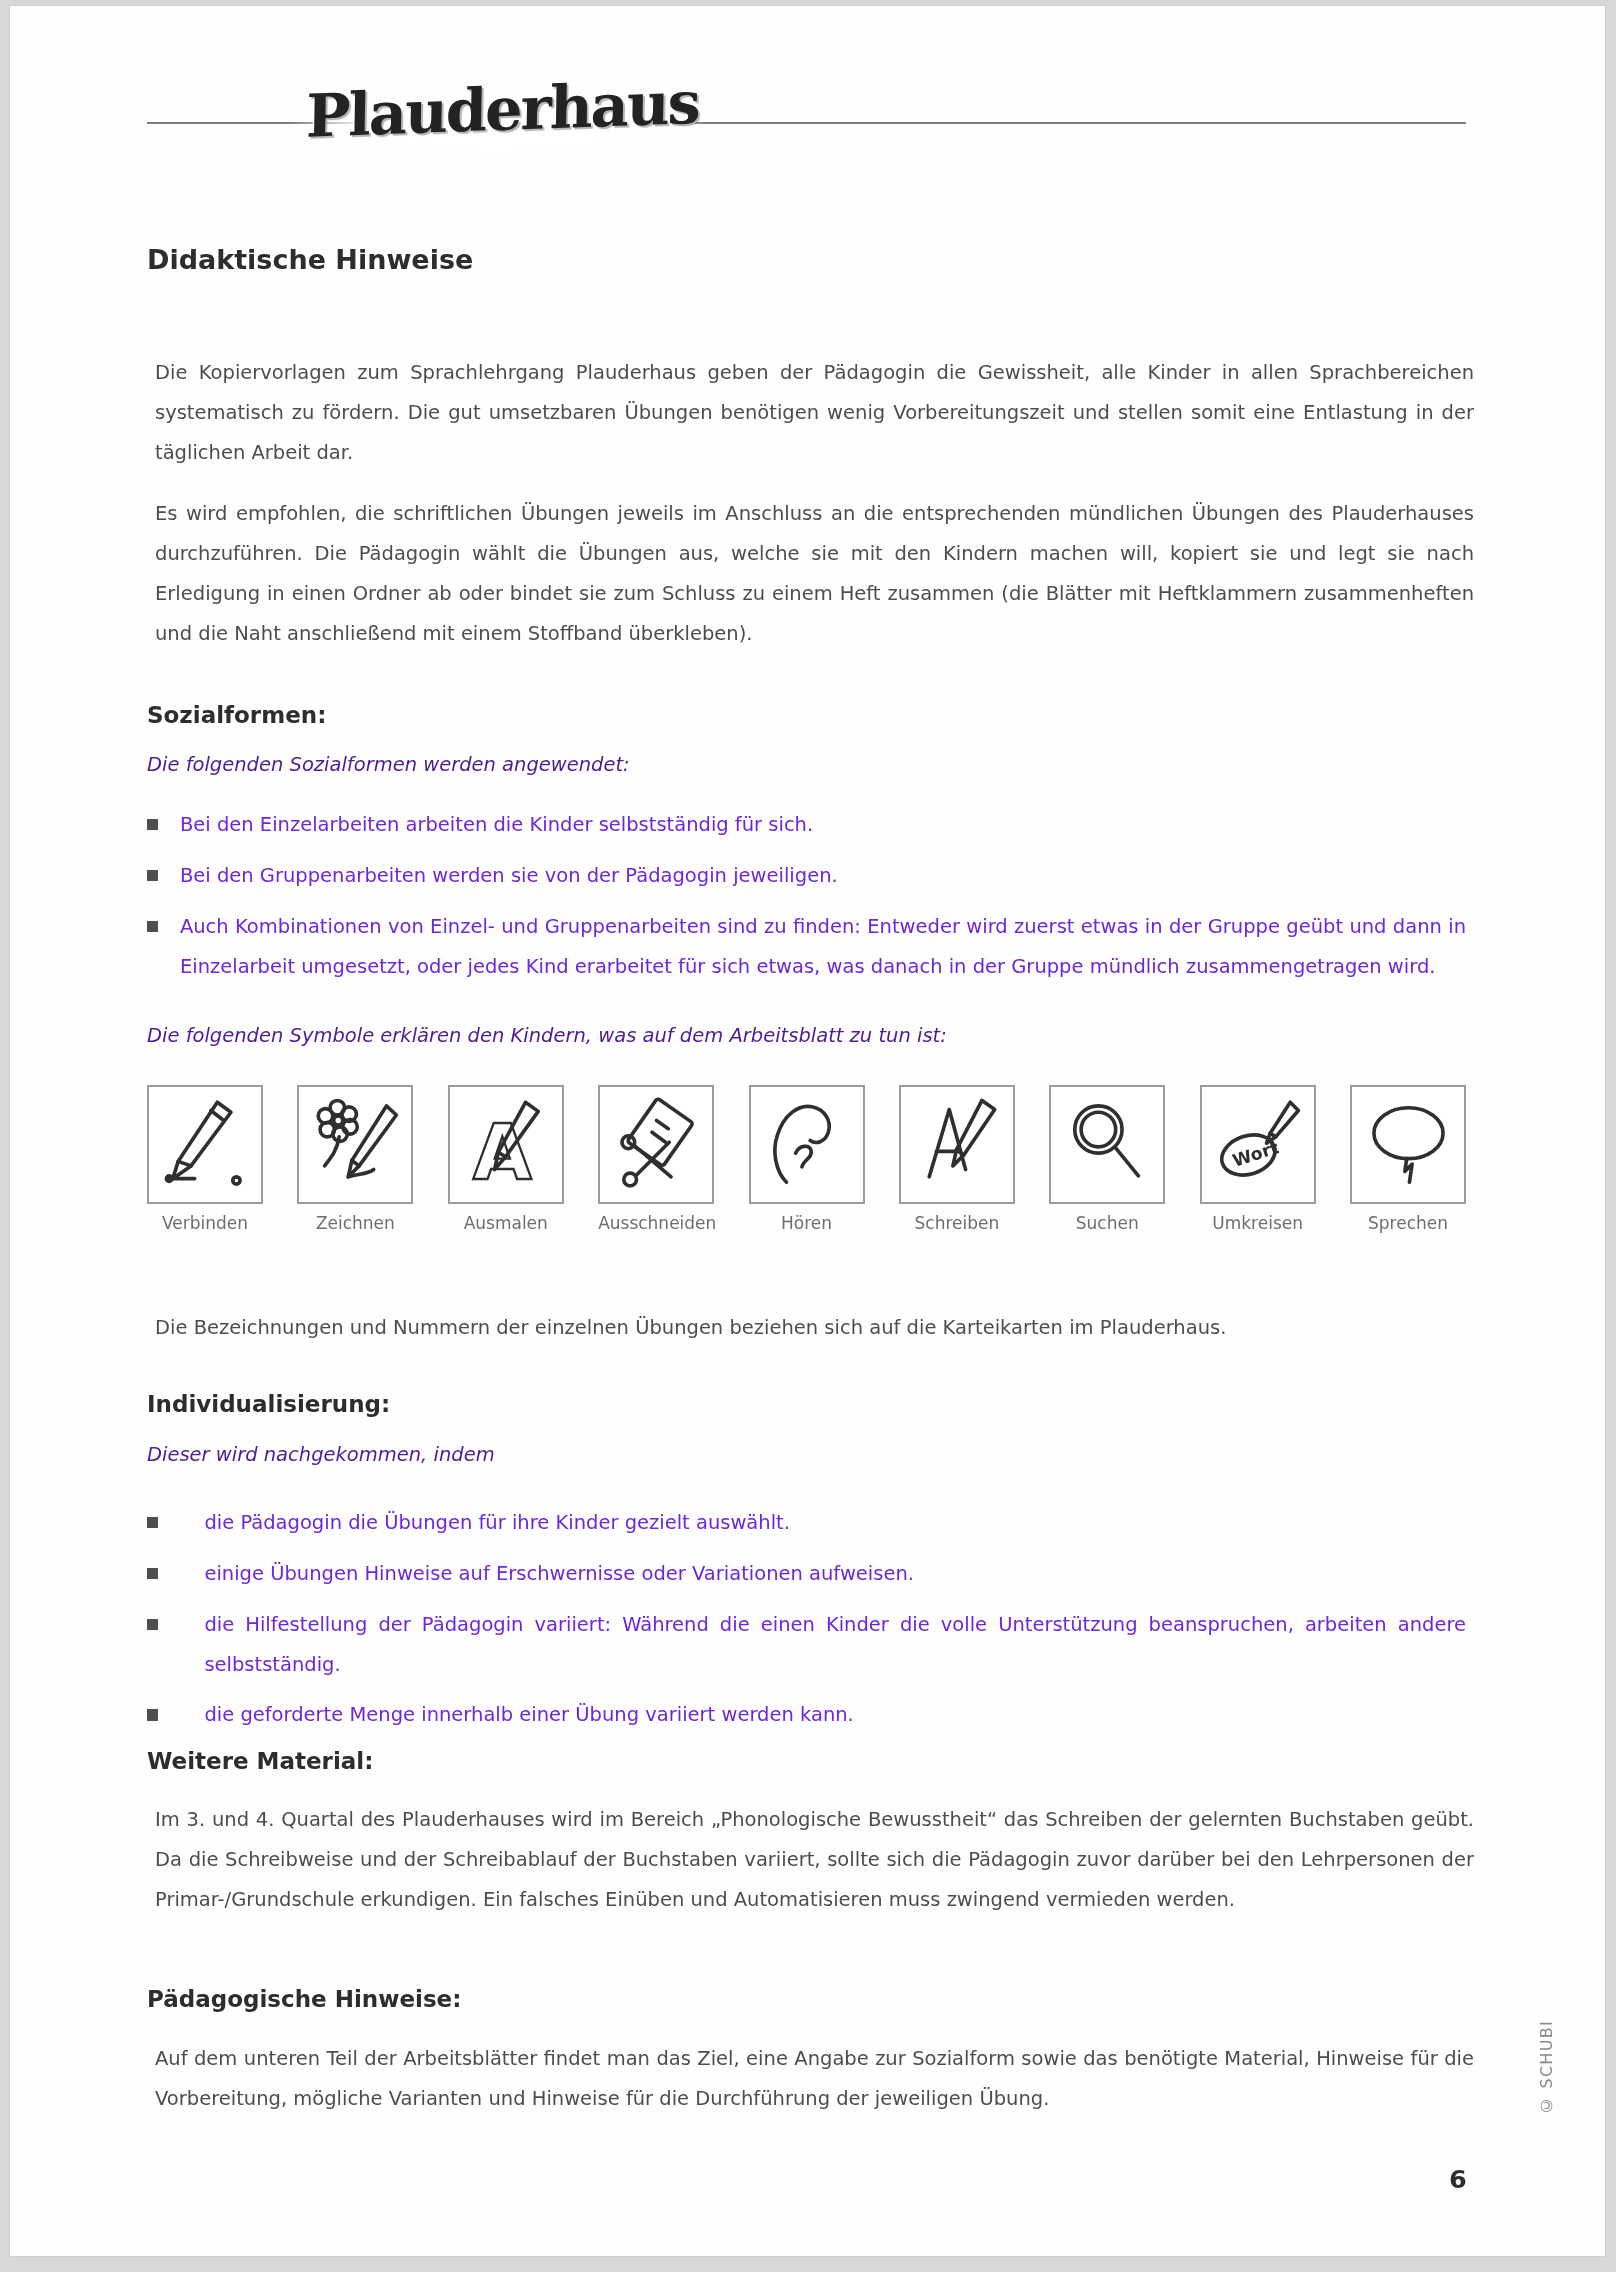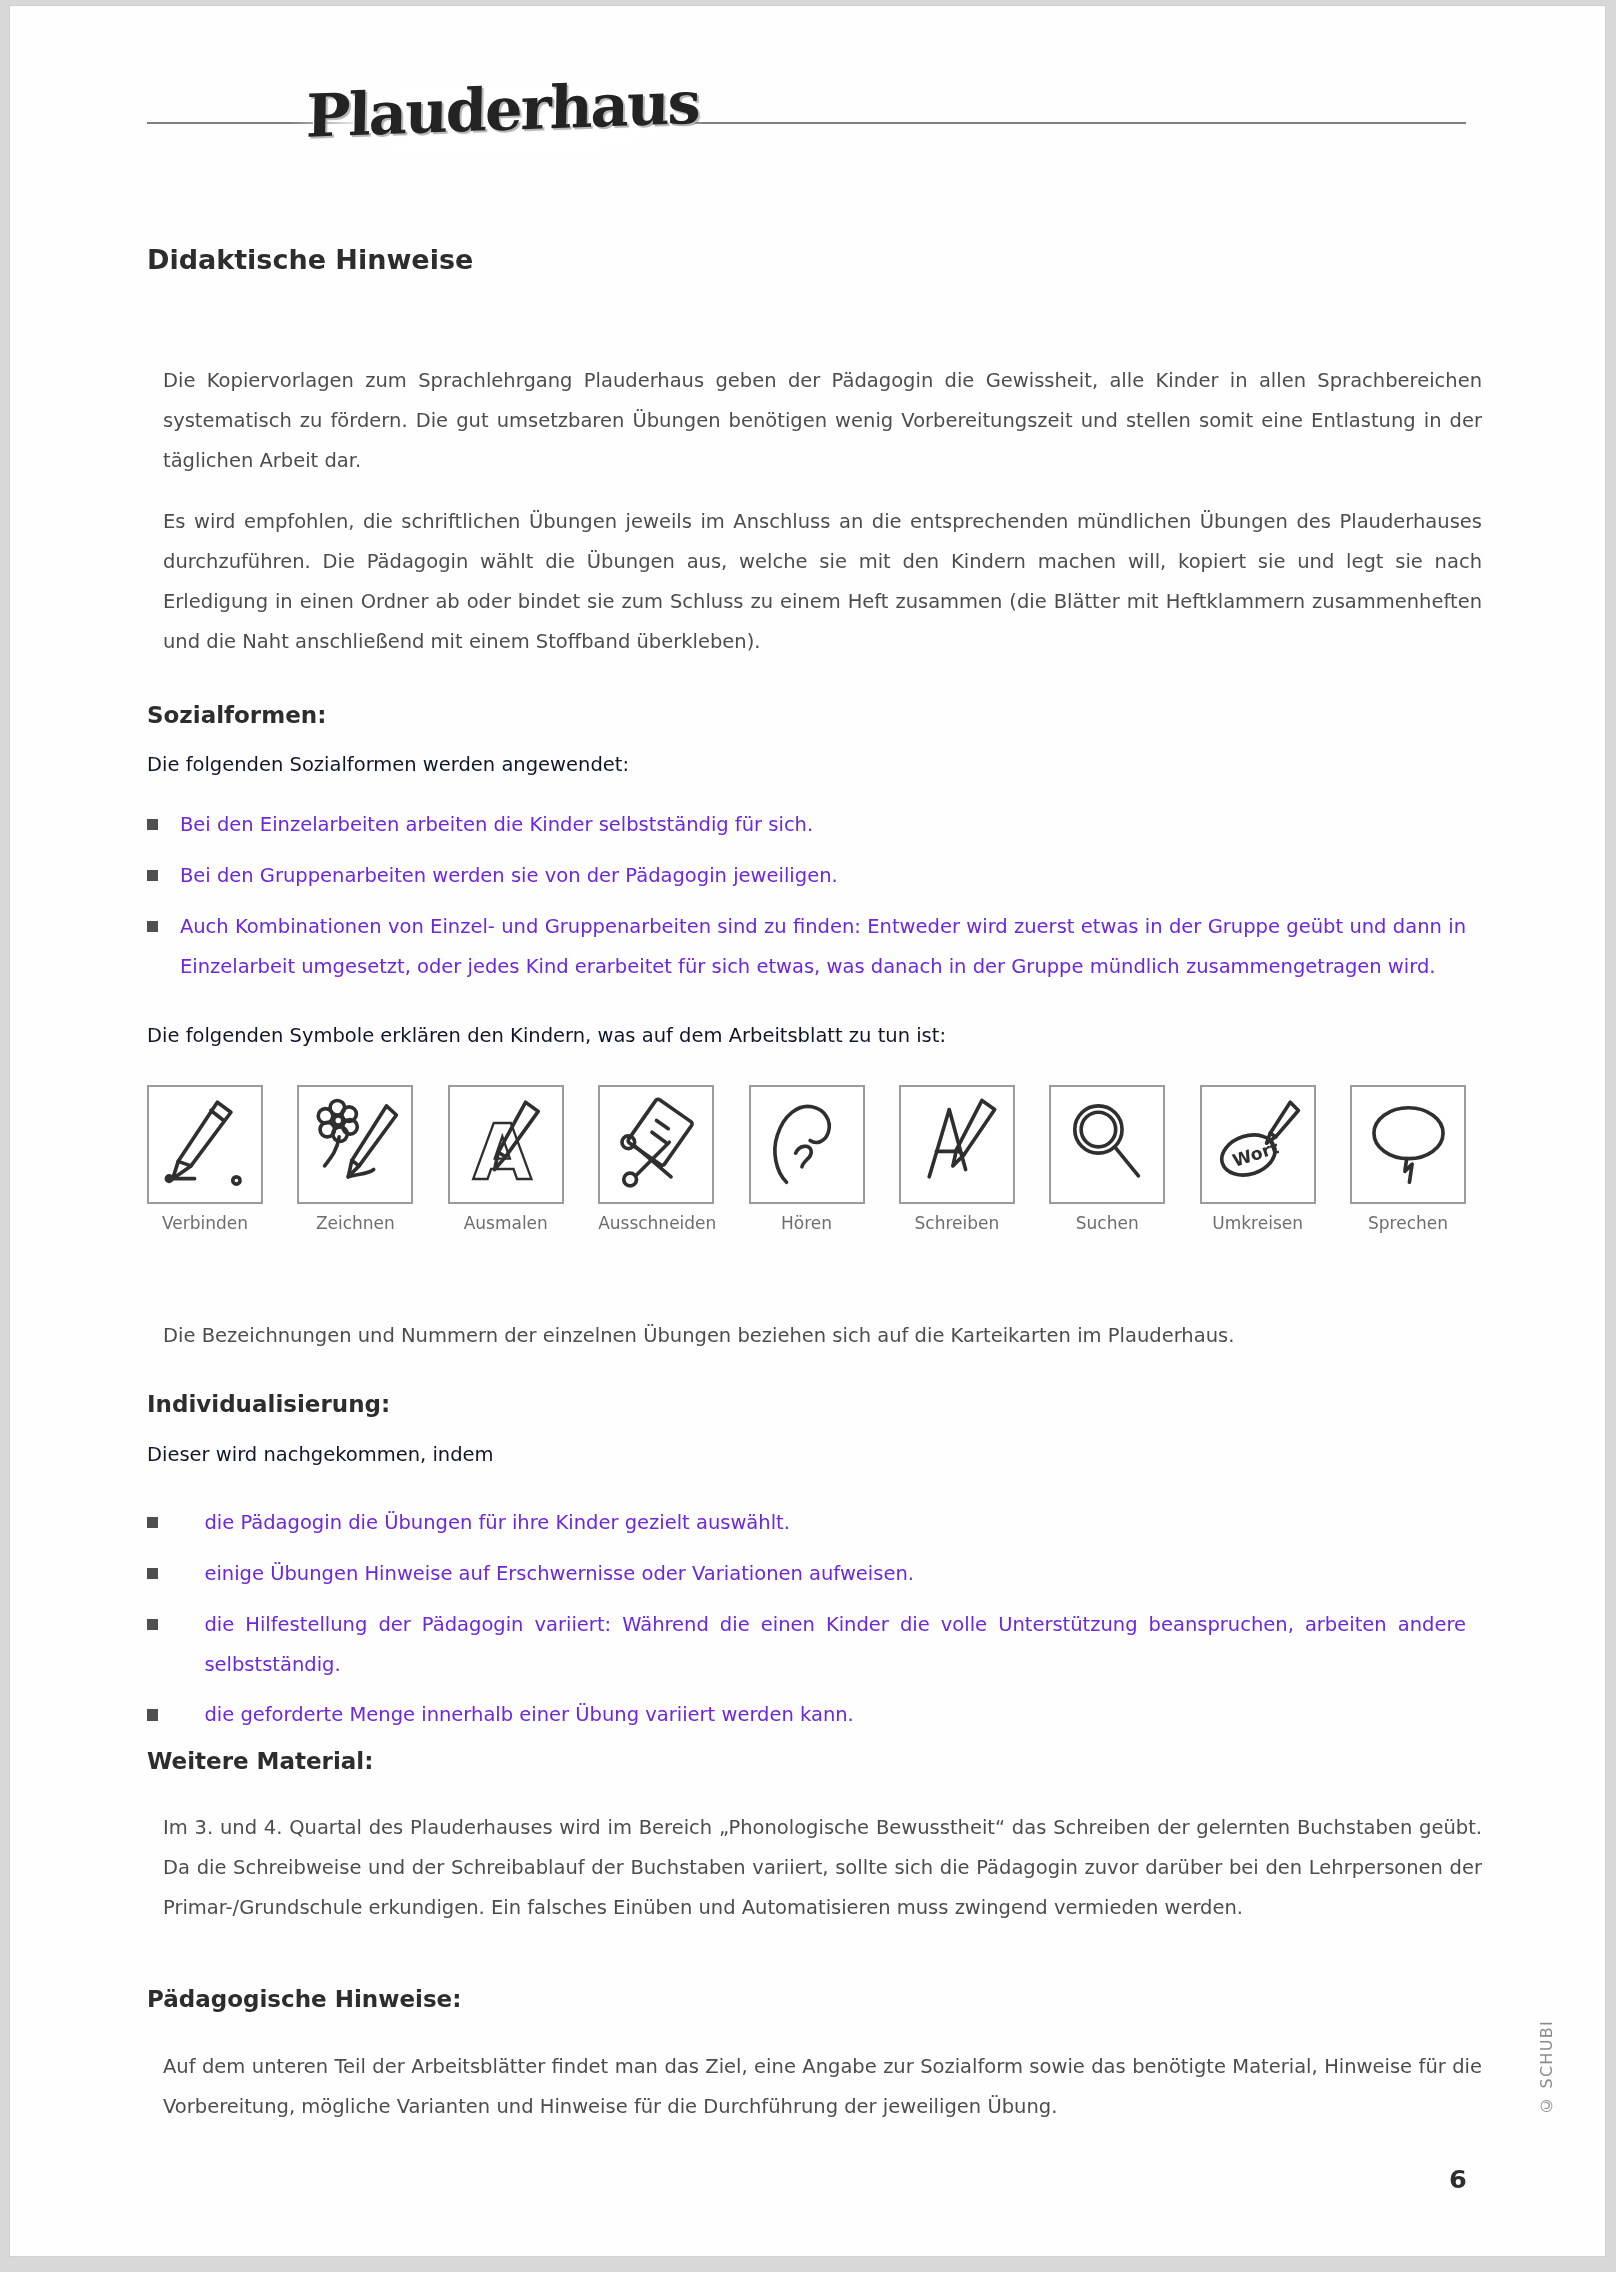--- a/index.html
+++ b/index.html
@@ -16,22 +16,22 @@
   .logo { position:absolute; left:306px; top:75px; width:384px; z-index:3;
           font-family:"DejaVu Serif", serif; font-weight:700; font-size:59px;
           color:#232323; text-align:center; letter-spacing:-2px;
           transform:rotate(-2deg) skewX(-3deg);
           text-shadow: 2px 2px 0.7px rgba(110,110,110,0.5),
                        -1.3px -1.3px 0 #ffffff, 1.3px -1.3px 0 #ffffff,
                        -1.3px 1.3px 0 #ffffff, 1.3px 1.3px 0 #ffffff; }
 
   h1.title { top:244px; font-size:27px; font-weight:700; color:#2d2d2d; margin:0; }
   h2.sect  { font-size:23px; font-weight:700; color:#2d2d2d; margin:0; }
-  .body  { font-size:19.5px; line-height:40px; color:#4d4d4d; text-align:justify; margin:16px; }
-  .lead  { font-size:19.5px; line-height:36px; color:#0f172a; margin:0; }
+  .body  { font-size:19.5px; line-height:40px; color:#4d4d4d; text-align:justify; margin:8px; }
+  .lead  { font-size:19.5px; line-height:36px; color:#4c1d95; margin:0;font-style:italic; }
 
   .p1 { top:345px; }  .p2 { top:486px; }
   .h-soz { top:702px; } .soz-intro { top:747px; }
   .soz-list { top:805px; }
   .sym-intro { top:1018px; }
   .sym-row { top:1085px; }
   .note { top:1300px; }
   .h-ind { top:1391px; } .ind-intro { top:1437px; }
   .ind-list { top:1503px; }
   .h-weit { top:1748px; } .weit-body { top:1792px; }

